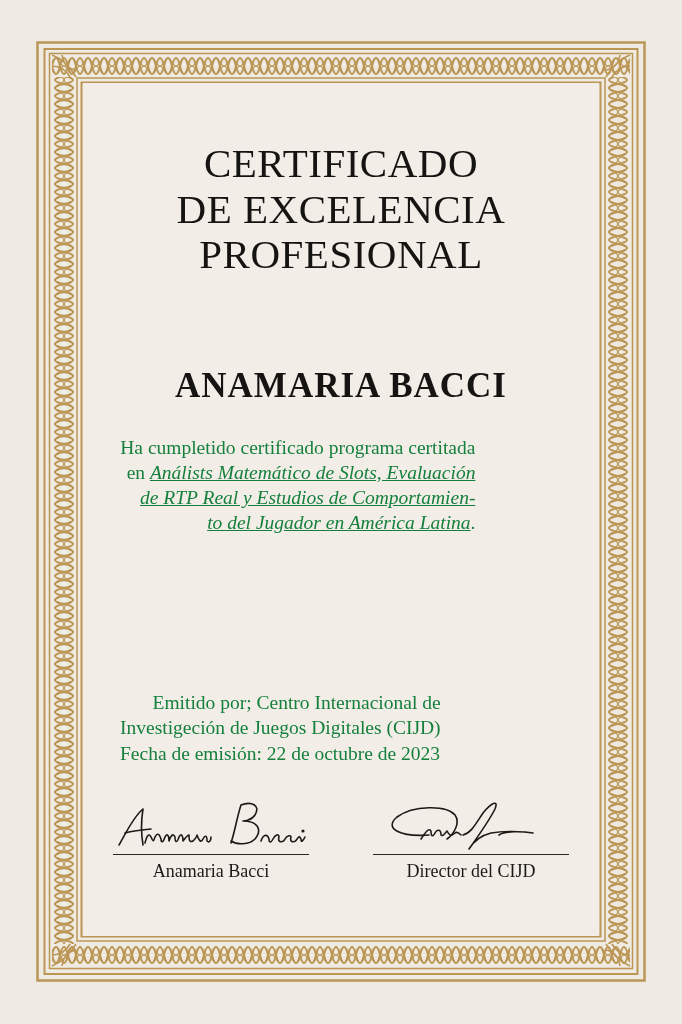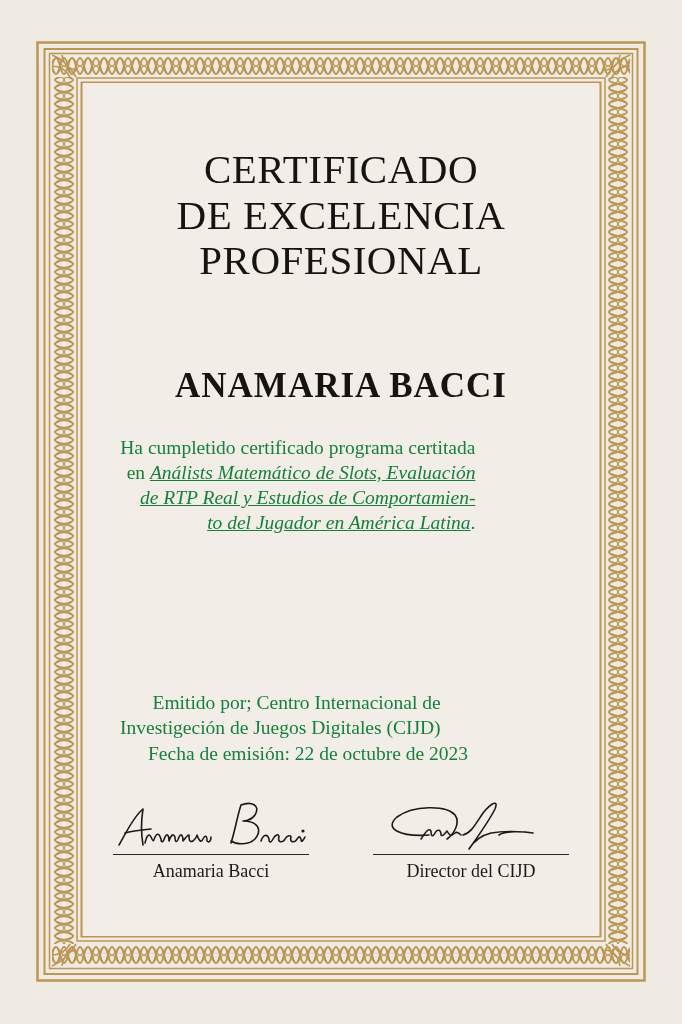--- a/index.html
+++ b/index.html
@@ -35,21 +35,21 @@
     }
     .content {
       position: absolute;
       left: 83px; top: 83px;
       width: 516px; height: 853px;
       text-align: center;
     }
     .title {
       position: absolute;
       left: 0; right: 0;
-      top: 64px;
+      top: 58px;
       font-family: "Liberation Serif", "DejaVu Serif", serif;
       font-size: 41px;
       line-height: 45.5px;
       letter-spacing: 0.5px;
       color: #161412;
       margin: 0;
       font-weight: normal;
     }
     .title span { display: block; }
     .subtitle {
@@ -77,21 +77,21 @@
       line-height: 25px;
       color: #15803d;
       text-align: right;
       white-space: nowrap;
     }
     .body-text .line { display: block; }
     .italic { font-style: italic; text-decoration: underline; }
     .p1 { left: 33px; top: 352px; }
     .p2 { left: 35px; top: 486px; }
     .p3 { left: 37px; top: 607px; }
-    .p4 { left: 37px; top: 658px; margin-left: 28px; }
+    .p4 { left: 37px; top: 658px; }
 
     .sig-block {
       position: absolute;
       top: 712px;
       width: 200px;
       text-align: center;
     }
     .sig-left { left: 28px; }
     .sig-right { left: 288px; }
     .sig-graphic {

